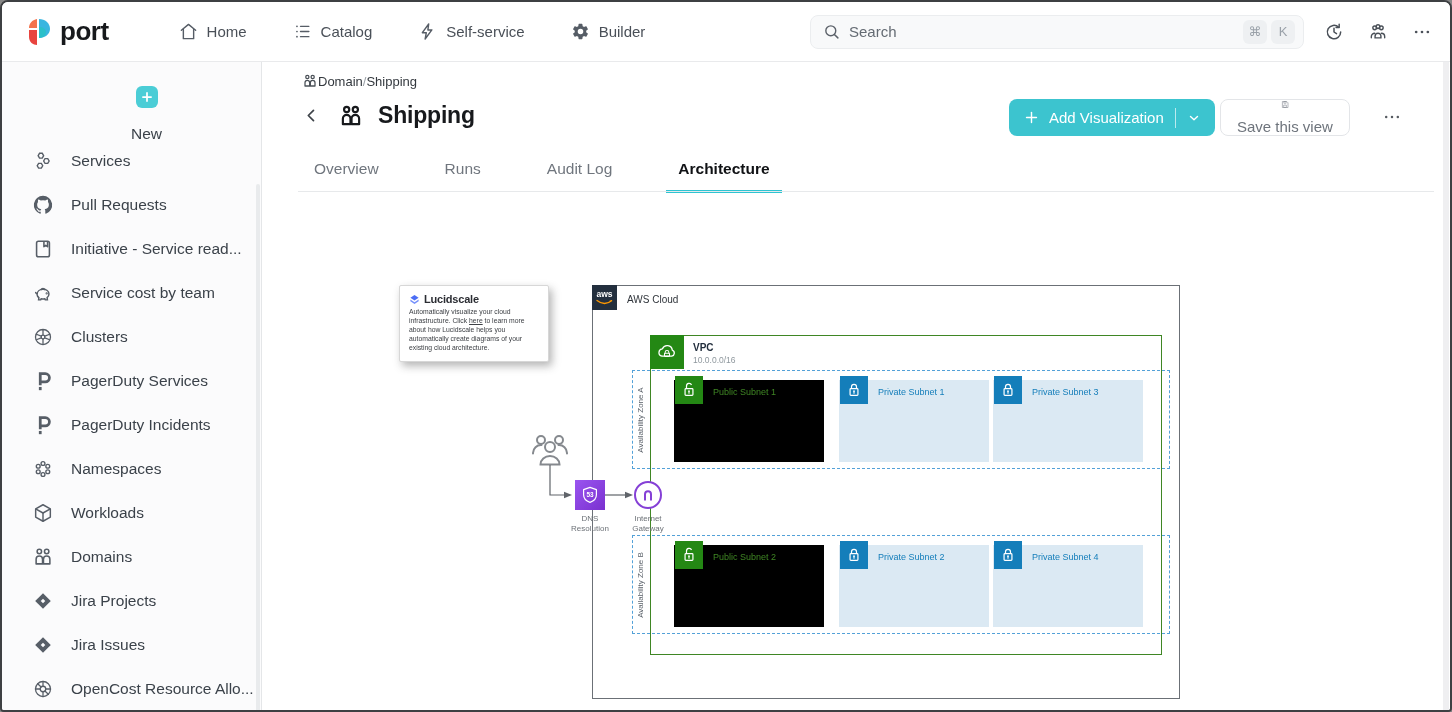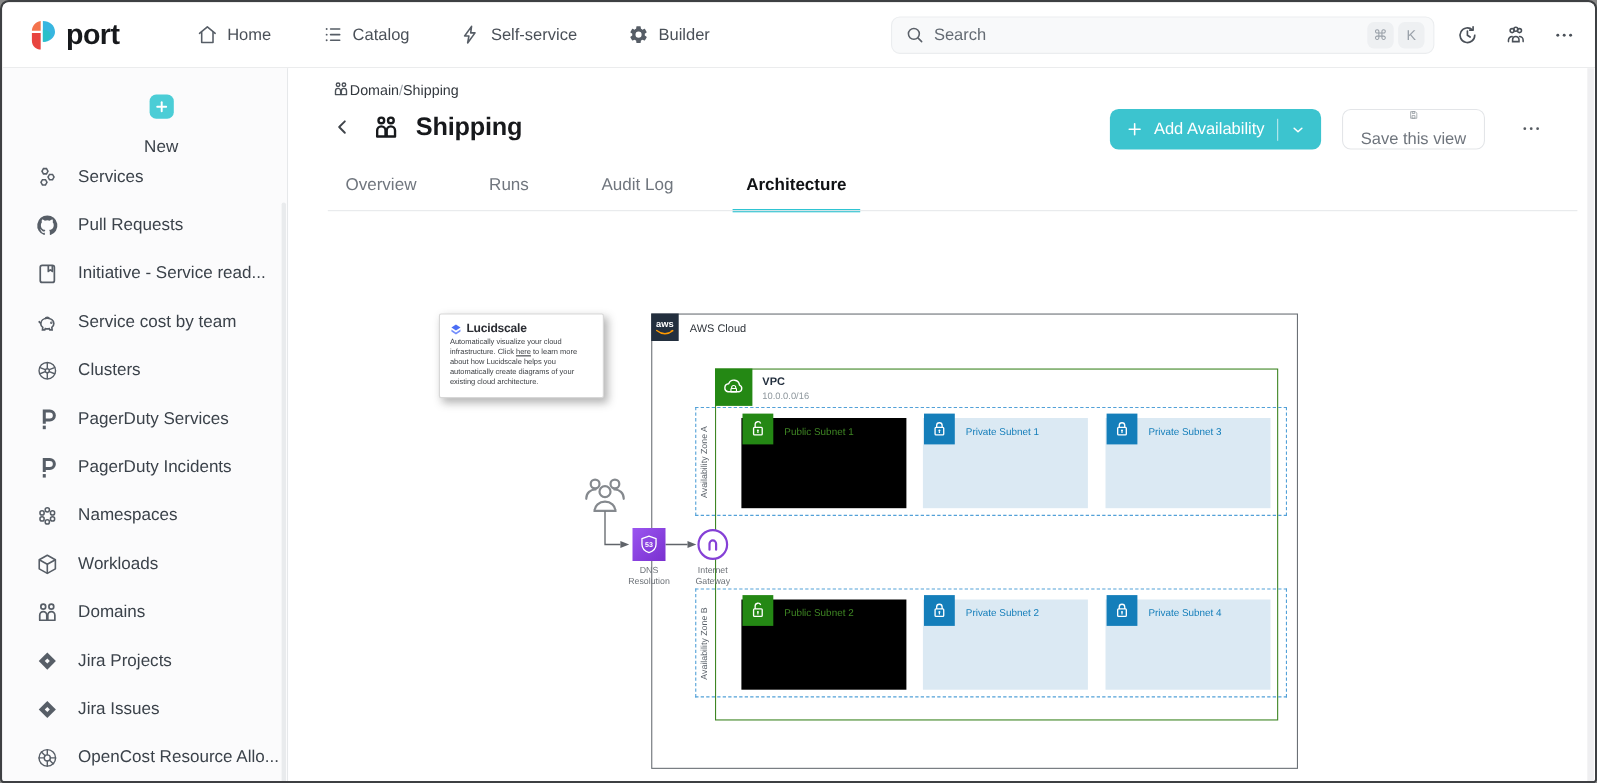--- a/index.html
+++ b/index.html
@@ -100,21 +100,21 @@
   .subnet.public{ background:#000000; }
   .subnet.private{ background:#dbe9f3; }
   .subnet-icon{ position:absolute; left:1px; top:-4px; width:28px; height:28px;
     display:flex; align-items:center; justify-content:center; }
   .subnet.public .subnet-icon{ background:#248814; }
   .subnet.private .subnet-icon{ background:#147eba; }
   .subnet-icon svg{ width:20px; height:20px; }
   .subnet-label{ position:absolute; left:39px; top:7px; font-size:9px; }
   .subnet.public .subnet-label{ color:#3f8624; }
   .subnet.private .subnet-label{ color:#147eba; }
-  .sn1{ left:41px; } .sn2{ left:206px; } .sn3{ left:372px; }
+  .sn1{ left:41px; } .sn2{ left:206px; } .sn3{ left:360px; }
 
   .users-icon{ position:absolute; left:269px; top:371px; width:38px; height:36px; color:#85898e; }
   .connectors{ position:absolute; left:278px; top:400px; width:100px; height:42px; }
   .dns-icon{ position:absolute; left:313px; top:418px; width:30px; height:30px;
     background:linear-gradient(135deg,#9a55f0,#7a30cf); display:flex; align-items:center;
     justify-content:center; z-index:2; }
   .dns-icon svg{ width:24px; height:24px; }
   .dns-label, .igw-label{ position:absolute; width:70px; text-align:center; font-size:8px;
     line-height:1.3; color:#6d7278; top:452px; }
   .dns-label{ left:293px; } .igw-label{ left:351px; }
@@ -356,21 +356,21 @@
             <path d="M12.5 19.5v-5a3.5 3.5 0 0 1 7 0v5z"></path>
           </svg>
         <h1 class="page-title">Shipping</h1>
       </div>
 
       <button class="btn-addviz">
         <svg viewBox="0 0 24 24" fill="none" stroke="currentColor" stroke-width="2" stroke-linecap="round">
             <line x1="12" y1="5" x2="12" y2="19"></line>
             <line x1="5" y1="12" x2="19" y2="12"></line>
           </svg>
-        <span class="lbl">Add Availability</span>
+        <span class="lbl">Add Visualization</span>
         <span class="divider"></span>
         <svg viewBox="0 0 24 24" fill="none" stroke="currentColor" stroke-width="2.4" stroke-linecap="round" stroke-linejoin="round" style="width:14px;height:14px">
             <polyline points="6,9.5 12,15 18,9.5"></polyline>
           </svg>
       </button>
 
       <button class="btn-save">
         <svg viewBox="0 0 24 24" fill="none" stroke="currentColor" stroke-width="1.7" stroke-linejoin="round">
             <path d="M5 4h11.5L20 7.5V20H5z"></path>
             <rect x="8.5" y="13.5" width="7" height="6.5"></rect>

